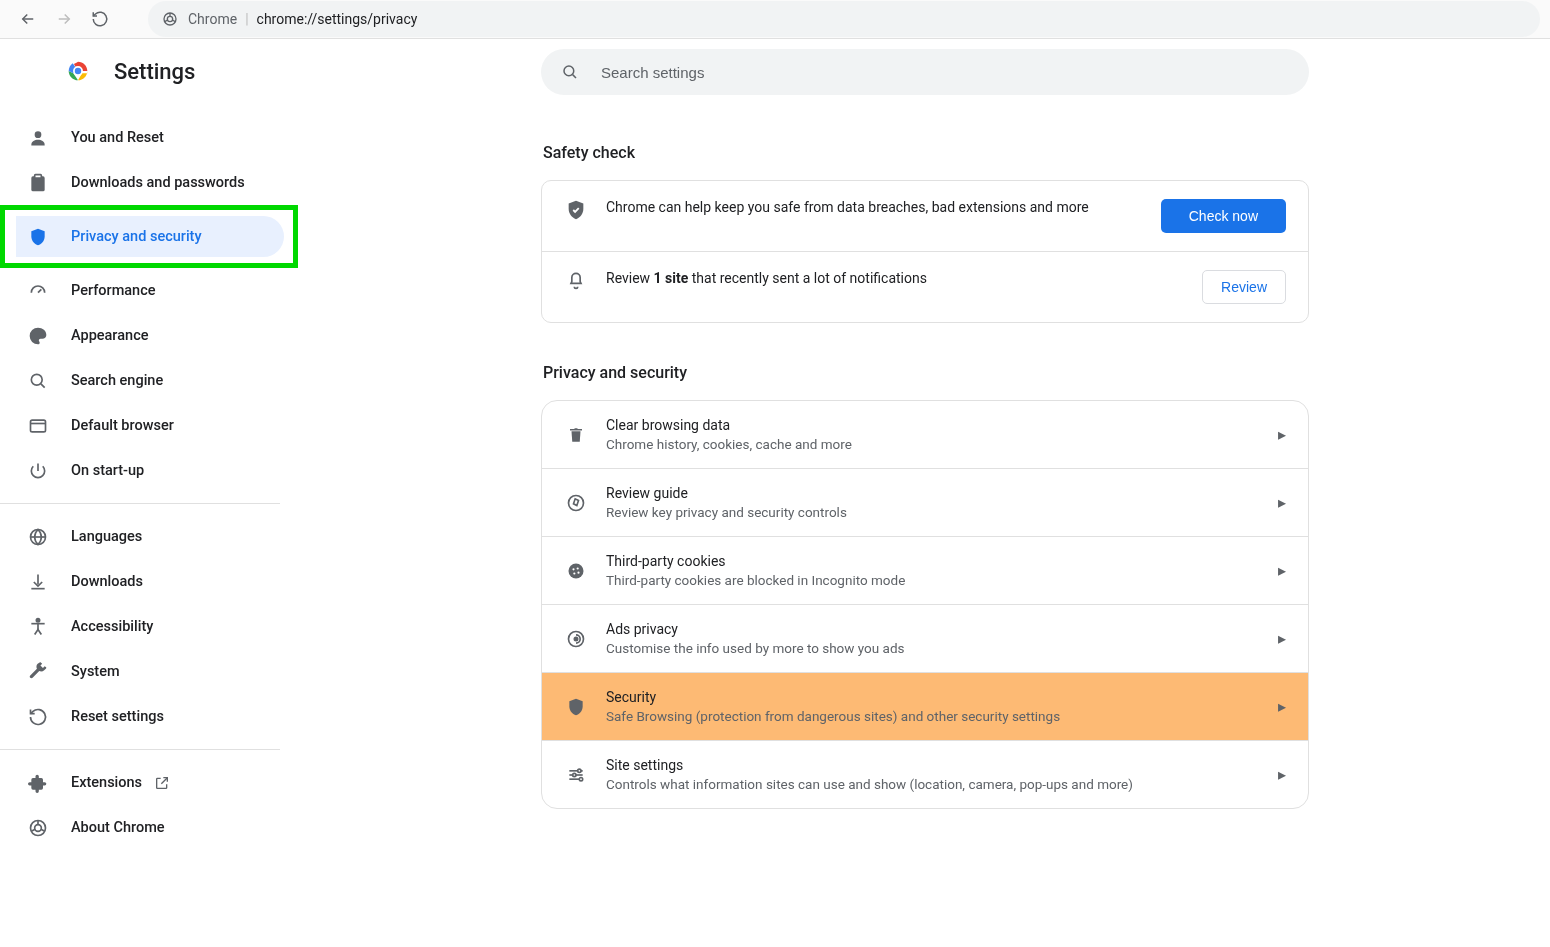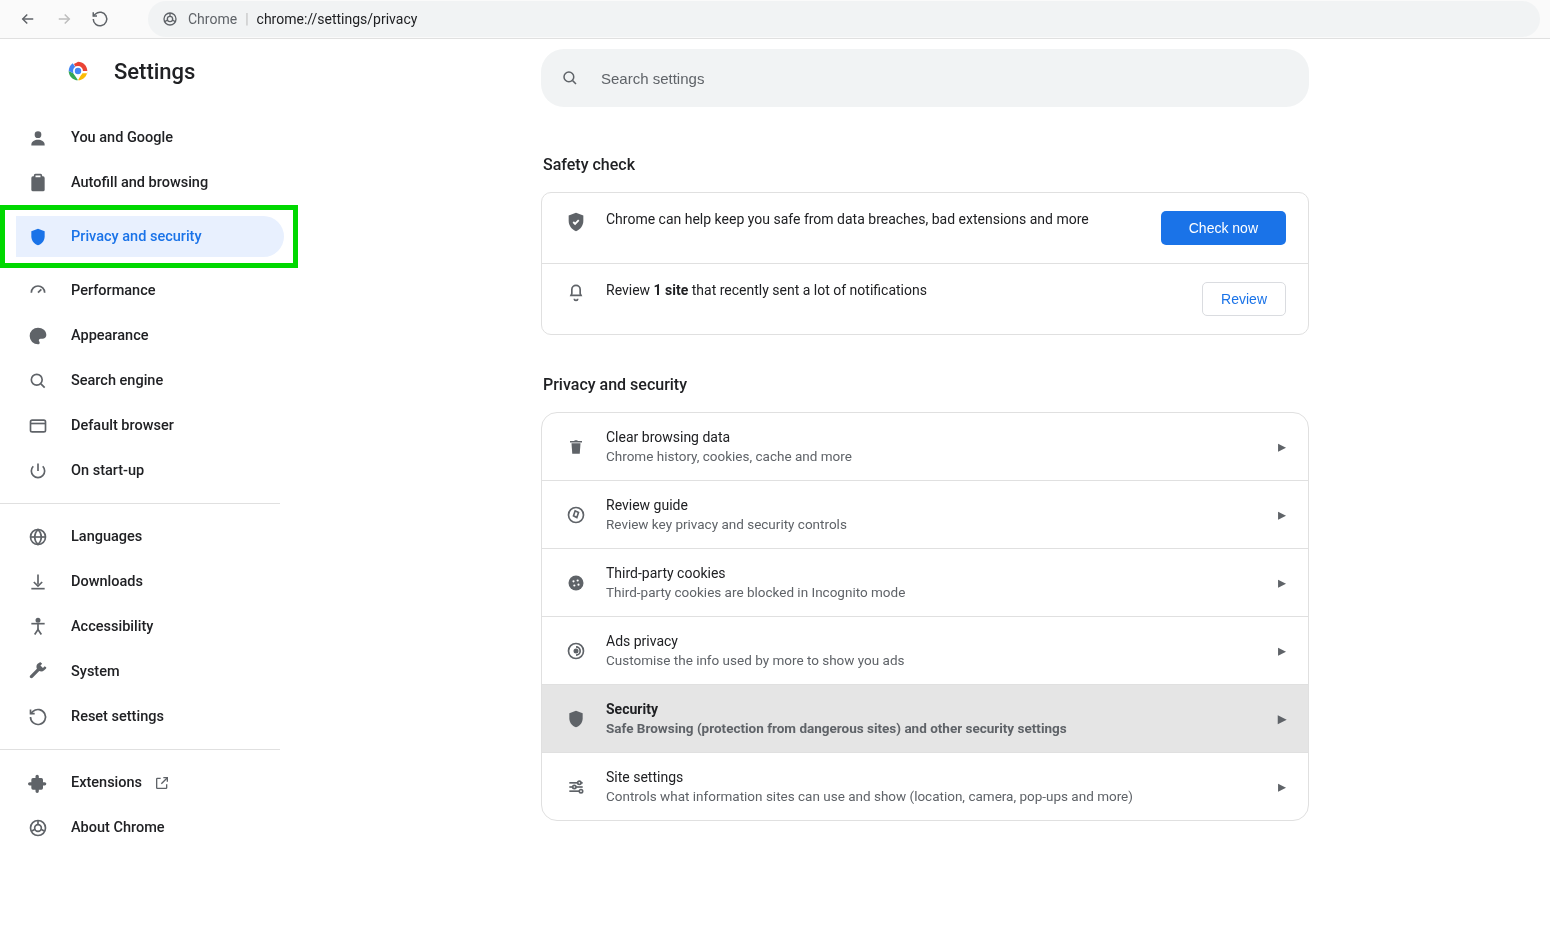--- a/index.html
+++ b/index.html
@@ -24,41 +24,41 @@
   .navitem.active { background:#e8f0fe; color:#1a73e8; }
   .navitem.active .nicon { color:#1a73e8; fill:#1a73e8;}
   .navitem.highlight-left { outline:5px solid #00d800; outline-offset:-5px; border-radius:0; width:298px; height:63px;}
   .navitem.highlight-left.active .pill { position:absolute; left:16px; top:11px; right:14px; bottom:11px; background:#e8f0fe; border-top-right-radius:22px; border-bottom-right-radius:22px; z-index:-1; }
   .navitem.highlight-left.active { background:transparent; z-index:1;}
   .navdiv { height:1px; background:#e0e0e0; margin:10px 18px 10px 0; border:none; width:280px;}
   .ext-link-icon { margin-left:12px; color:#5f6368; }
 
   .maincol { flex:1; display:flex; justify-content:center; padding-top:10px; }
   .mainwrap { width:768px; }
-  .searchbar { height:58px; background:#f1f3f4; border-radius:23px; display:flex; align-items:center; padding:0 20px; color:#5f6368; font-size:15px; margin-bottom:48px;}
+  .searchbar { height:46px; background:#f1f3f4; border-radius:23px; display:flex; align-items:center; padding:0 20px; color:#5f6368; font-size:15px; margin-bottom:48px;}
   .searchbar .sicon { margin-right:20px; display:flex; align-items:center; }
   .searchbar input { border:none; background:transparent; outline:none; font-size:15px; flex:1; color:#202124;}
   .searchbar input::placeholder{color:#5f6368;}
   .section-title { font-size:16px; font-weight:500; margin:0 0 18px 2px;}
   .card { border:1px solid #e0e0e0; border-radius:10px; background:#fff; margin-bottom:40px;}
   .cardrow { display:flex; align-items:flex-start; padding:18px 22px; border-top:1px solid #e0e0e0; }
   .cardrow:first-child{ border-top:none;}
   .cardrow .ricon { width:24px; display:flex; align-items:center; justify-content:center; margin-right:18px; color:#5f6368; fill:#5f6368;}
   .cardrow .rtext { flex:1; font-size:14px; }
   .btn-primary { background:#1a73e8; color:#fff; border:none; border-radius:5px; padding:9px 28px; font-size:14px; font-weight:500; cursor:pointer;}
   .btn-outline { background:#fff; color:#1a73e8; border:1px solid #dadce0; border-radius:5px; padding:8px 18px; font-size:14px; font-weight:500; cursor:pointer;}
   .listcard { border:1px solid #e0e0e0; border-radius:16px; background:#fff; }
   .listrow { display:flex; align-items:center; padding:16px 22px; border-top:1px solid #e0e0e0; position:relative;}
   .listrow:first-child{border-top:none;}
   .listrow .ricon { width:24px; display:flex; align-items:center; justify-content:center; margin-right:18px; color:#5f6368; fill:#5f6368;}
   .listrow .rtext { flex:1; }
   .listrow .rtext .rtitle { font-size:14px; color:#202124; margin-bottom:3px;}
   .listrow .rtext .rdesc { font-size:13.5px; color:#5f6368;}
   .chev { color:#5f6368; margin-left:10px;}
-  .listrow.highlighted { background:#e5e5e5;font-weight:bold; }
+  .listrow.highlighted { background:#fdba74; }
   svg { display:block; }
 </style>
 </head>
 <body>
 
 <div class="chromebar">
   <div class="nav-btn">
     <svg width="18" height="18" viewBox="0 0 24 24" fill="none" stroke="#5f6368" stroke-width="2">
         <path d="M19 12H5"></path>
         <path d="M11 18l-6-6 6-6"></path>
@@ -111,30 +111,30 @@
     </div>
 
     <ul class="navlist">
       <li class="navitem">
         <span class="nicon">
             <svg width="20" height="20" viewBox="0 0 24 24" fill="currentColor">
               <circle cx="12" cy="8" r="4"></circle>
               <path d="M4 20c0-4 4-6 8-6s8 2 8 6v1H4z"></path>
             </svg>
           </span>
-        <span>You and Google</span>
+        <span>You and Reset</span>
       </li>
       <li class="navitem">
         <span class="nicon">
             <svg width="20" height="20" viewBox="0 0 24 24" fill="currentColor">
               <path d="M16 4h2a2 2 0 0 1 2 2v14a2 2 0 0 1-2 2H6a2 2 0 0 1-2-2V6a2 2 0 0 1 2-2h2"></path>
               <rect x="8" y="2" width="8" height="4" rx="1" fill="#fff" stroke="currentColor" stroke-width="2"></rect>
             </svg>
           </span>
-        <span>Autofill and browsing</span>
+        <span>Downloads and passwords</span>
       </li>
       <li class="navitem active highlight-left">
         <span class="pill"></span>
         <span class="nicon">
             <svg width="20" height="20" viewBox="0 0 24 24" fill="currentColor">
               <path d="M12 2l8 3v6c0 5-3.4 9.5-8 11-4.6-1.5-8-6-8-11V5l8-3z"></path>
             </svg>
           </span>
         <span>Privacy and security</span>
       </li>

